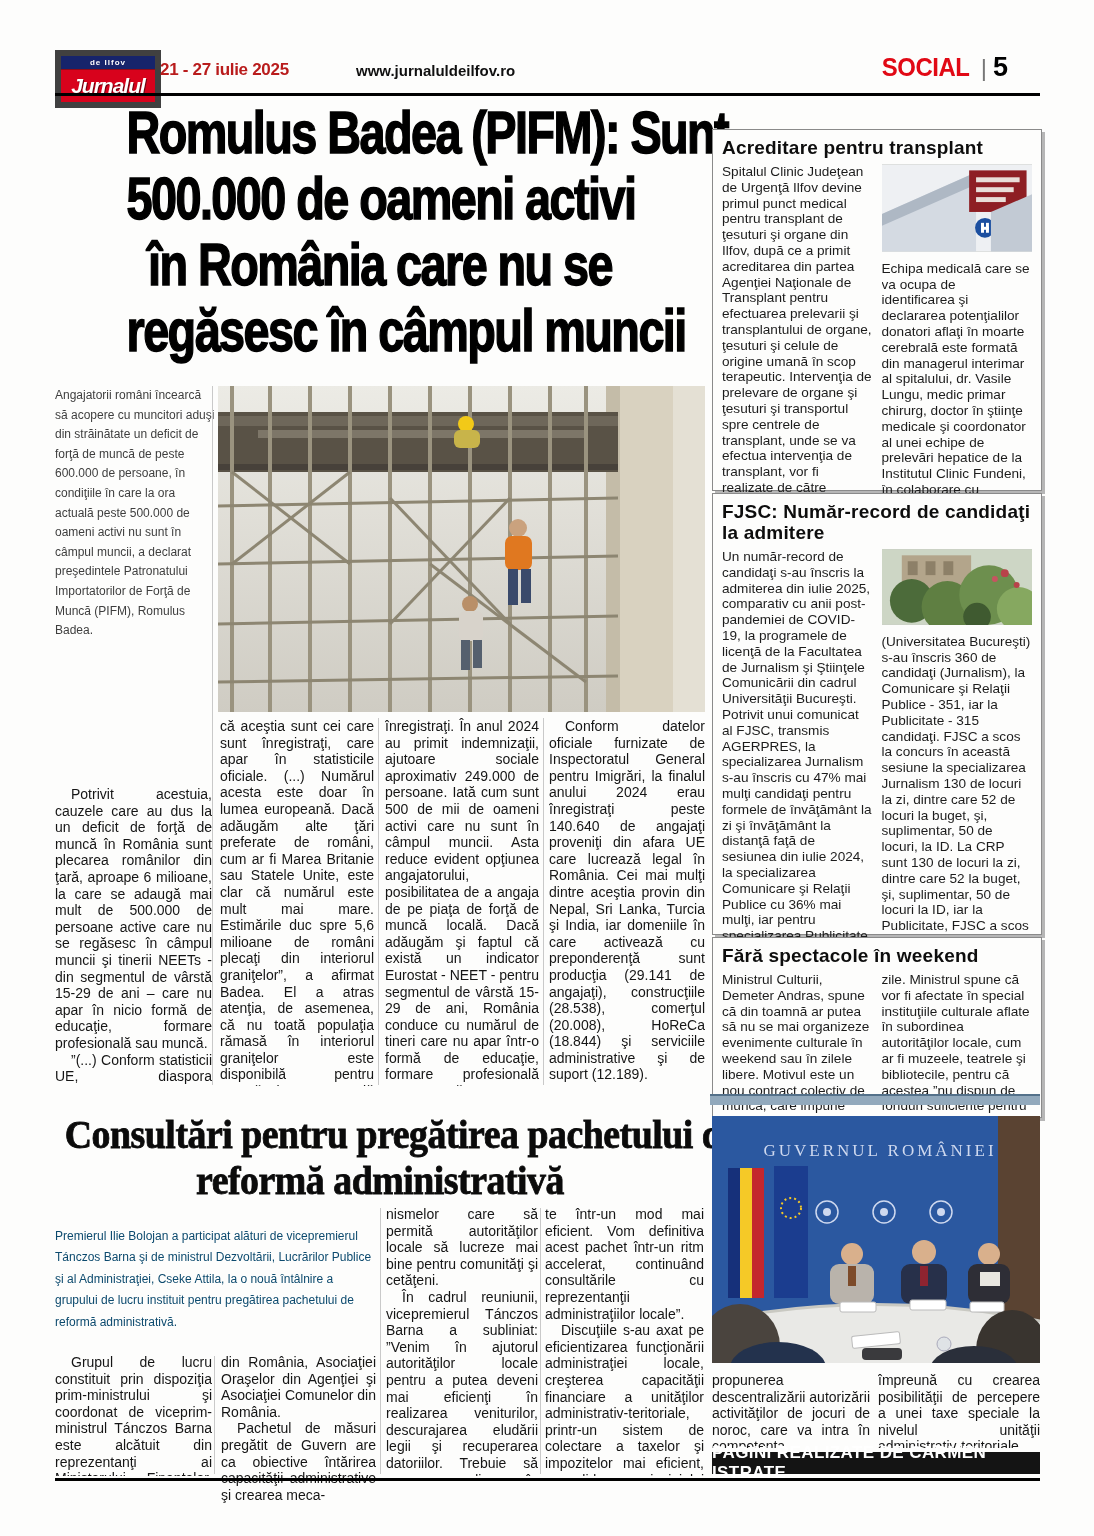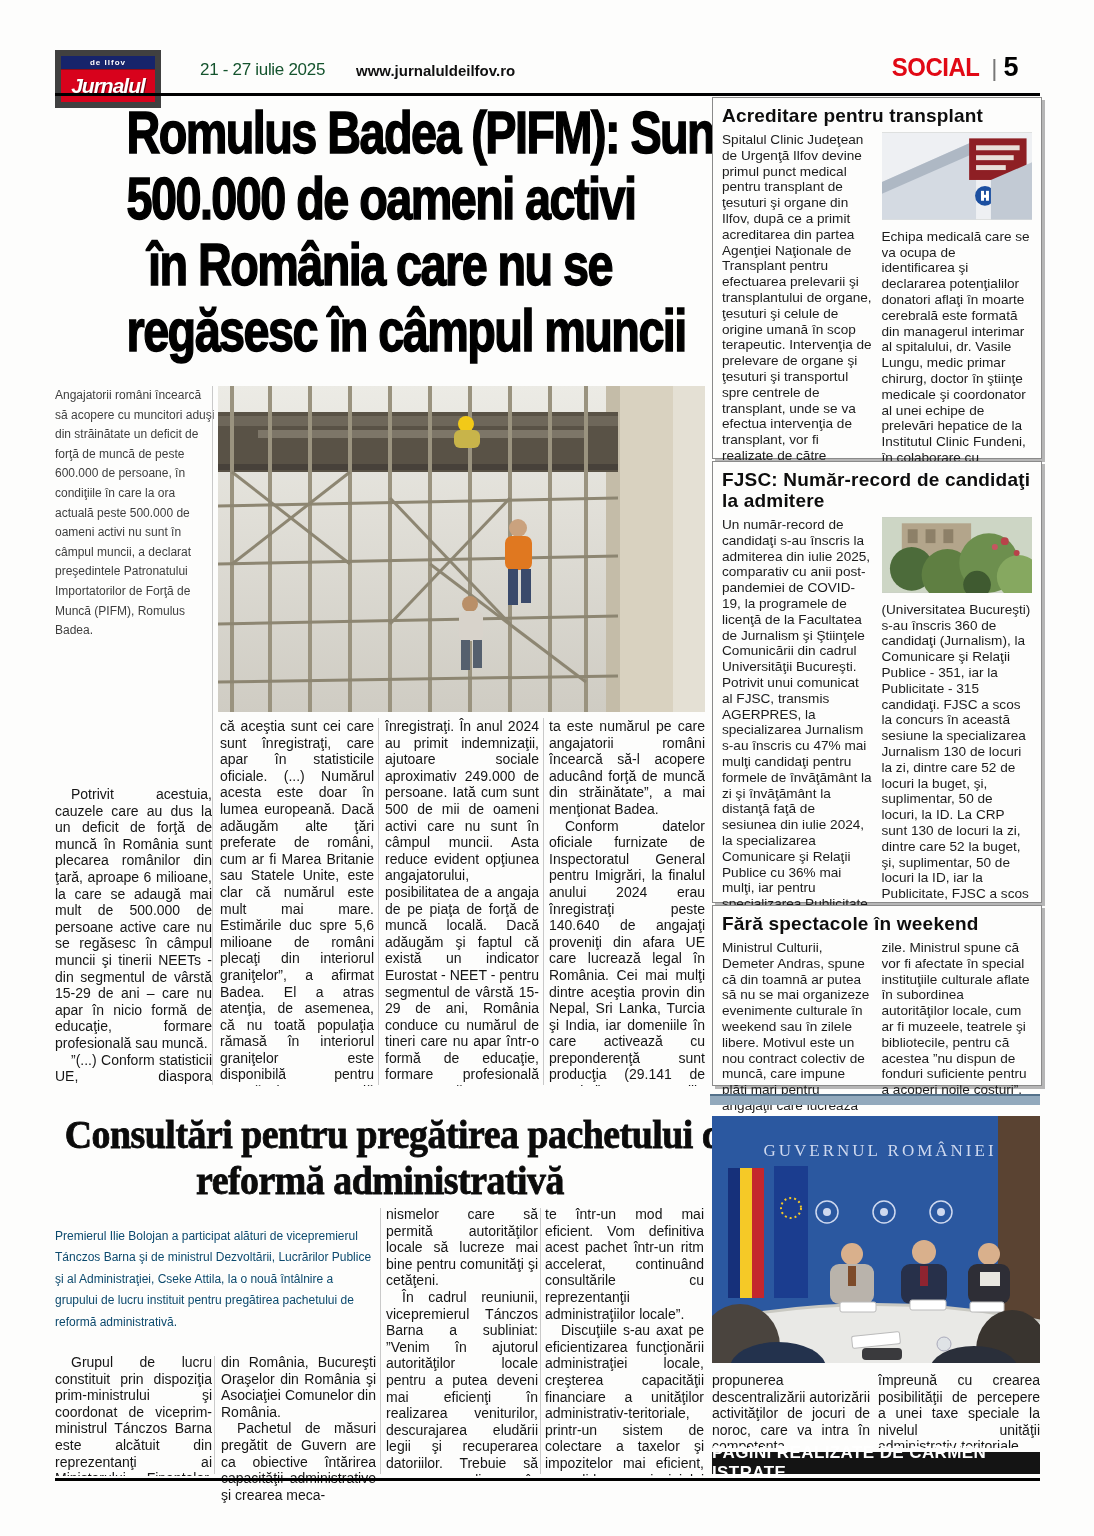--- a/index.html
+++ b/index.html
@@ -8,23 +8,23 @@
   .abs{position:absolute;}
 
   
   .logo{left:55px;top:50px;width:94px;height:46px;background:#d8021c;border:6px solid #404040;
         display:flex;flex-direction:column;}
   .logo-top{height:13px;background:#16246b;display:flex;align-items:center;justify-content:center;
             color:#fff;font-size:8px;font-weight:bold;letter-spacing:1px;border-bottom:1px solid #8d0a16;}
   .logo-main{flex:1;display:flex;align-items:center;justify-content:center;color:#fff;
              font-weight:bold;font-size:21px;font-style:italic;letter-spacing:-1px;
              text-shadow:1px 1px 0 #6b0310;}
-  .mh-date{left:160px;top:60px;font-size:17px;font-weight:normal;letter-spacing:-0.3px;color:#14532d;margin-left:40px;}
+  .mh-date{left:160px;top:60px;font-size:17px;font-weight:bold;letter-spacing:-0.3px;color:#b91c1c;}
   .mh-site{left:356px;top:62px;font-size:15px;font-weight:bold;color:#101010;}
-  .mh-right{left:888px;top:52px;width:160px;text-align:left;}
+  .mh-right{left:848px;top:52px;width:160px;text-align:right;}
   .mh-section{font-size:26px;font-weight:bold;color:#e10915;letter-spacing:-0.5px;display:inline-block;transform:scaleX(0.92);}
   .mh-sep{font-size:24px;color:#777;font-weight:normal;margin:0 6px 0 8px;}
   .mh-page{font-size:27px;font-weight:bold;color:#000;}
   .header-rule{left:55px;top:93px;width:985px;height:3px;background:#000;}
 
   
   .hl{left:55px;top:100px;width:650px;}
   .hl-line{font-size:60px;line-height:66px;font-weight:bold;color:#000;text-align:center;
            transform:scaleX(0.78);transform-origin:50% 50%;letter-spacing:-2px;
            -webkit-text-stroke:1.5px #000;white-space:nowrap;}
@@ -38,21 +38,21 @@
   .col-a{left:55px;top:786px;width:157px;height:300px;}
   .col-b{left:220px;top:718px;width:154px;height:368px;}
   .col-c{left:385px;top:718px;width:154px;height:368px;}
   .col-d{left:549px;top:718px;width:156px;height:368px;}
   .vrule{width:1px;background:#c9c9c9;}
 
   .photo-main{left:218px;top:386px;width:487px;height:326px;background:#dcdad2;overflow:hidden;}
 
   
   .sbox{left:712px;width:330px;background:#fdfdfc;border:1px solid #8a8a8a;
-        box-shadow:3px 3px 0 rgba(0,0,0,0.28);box-sizing:border-box;padding:7px 9px;}
+        box-shadow:3px 3px 0 rgba(0,0,0,0.28);box-sizing:border-box;padding:7px 9px;margin-top:32px;}
   .sbox-title{font-size:19px;font-weight:bold;color:#0d0d0d;line-height:21px;letter-spacing:0.2px;margin:0 0 6px 0;}
   .sbox-cols{display:flex;gap:9px;}
   .sbox-col{flex:1;font-size:13.6px;line-height:15.8px;color:#1c1c1c;overflow:hidden;}
   .sbox-photo{width:100%;background:#c9ccc6;margin-bottom:5px;}
   .b1{top:97px;height:362px;}
   .b2{top:461px;height:442px;}
   .b3{top:905px;height:181px;}
 
   
   .bl-hl{left:55px;top:1112px;width:650px;}
@@ -170,21 +170,20 @@
     <p class="ind">Potrivit acestuia, cauzele care au dus la un deficit de forţă de muncă în România sunt plecarea românilor din ţară, aproape 6 milioane, la care se adaugă mai mult de 500.000 de persoane active care nu se regăsesc în câmpul muncii şi tinerii NEETs - din segmentul de vârstă 15-29 de ani – care nu apar în nicio formă de educaţie, formare profesională sau muncă.</p>
     <p class="ind">”(...) Conform statisticii UE, diaspora românească este cea mai mare în cadrul UE. Undeva la 3,1 milioane de oameni. Vreau să atrag atenţia</p>
   </div>
   <div class="abs body-txt col-b">
     <p>că aceştia sunt cei care sunt înregistraţi, care apar în statisticile oficiale. (...) Numărul acesta este doar în lumea europeană. Dacă adăugăm alte ţări preferate de români, cum ar fi Marea Britanie sau Statele Unite, este clar că numărul este mult mai mare. Estimările duc spre 5,6 milioane de români plecaţi din interiorul graniţelor”, a afirmat Badea. El a atras atenţia, de asemenea, că nu toată populaţia rămasă în interiorul graniţelor este disponibilă pentru muncă, la ora actuală fiind 500.000 de persoane active care nu se află în câmpul muncii. ”Discutăm la luna mai 2025 de un număr de 259.000 de şomeri</p>
   </div>
   <div class="abs body-txt col-c">
     <p>înregistraţi. În anul 2024 au primit indemnizaţii, ajutoare sociale aproximativ 249.000 de persoane. Iată cum sunt 500 de mii de oameni activi care nu sunt în câmpul muncii. Asta reduce evident opţiunea angajatorului, posibilitatea de a angaja de pe piaţa de forţă de muncă locală. Dacă adăugăm şi faptul că există un indicator Eurostat - NEET - pentru segmentul de vârstă 15-29 de ani, România conduce cu numărul de tineri care nu apar într-o formă de educaţie, formare profesională sau muncă - 19,4%. Astfel ne explicăm deficitul de forţă de muncă înregistrat la ANOFM pentru anul 2024 - de peste 600.000. Aces-</p>
   </div>
   <div class="abs body-txt col-d">
-    <p>ta este numărul pe care angajatorii români încearcă să-l acopere aducând forţă de muncă din străinătate”, a mai menţionat Badea.</p>
     <p class="ind">Conform datelor oficiale furnizate de Inspectoratul General pentru Imigrări, la finalul anului 2024 erau înregistraţi peste 140.640 de angajaţi proveniţi din afara UE care lucrează legal în România. Cei mai mulţi dintre aceştia provin din Nepal, Sri Lanka, Turcia şi India, iar domeniile în care activează cu preponderenţă sunt producţia (29.141 de angajaţi), construcţiile (28.538), comerţul (20.008), HoReCa (18.844) şi serviciile administrative şi de suport (12.189).</p>
   </div>
 
   <div class="abs sbox b1">
     <div class="sbox-title">Acreditare pentru transplant</div>
     <div class="sbox-cols">
       <div class="sbox-col">Spitalul Clinic Judeţean de Urgenţă Ilfov devine primul punct medical pentru transplant de ţesuturi şi organe din Ilfov, după ce a primit acreditarea din partea Agenţiei Naţionale de Transplant pentru efectuarea prelevarii şi transplantului de organe, ţesuturi şi celule de origine umană în scop terapeutic. Intervenţia de prelevare de organe şi ţesuturi şi transportul spre centrele de transplant, unde se va efectua intervenţia de transplant, vor fi realizate de către echipele medicale de la nivelul unităţii medicale.</div>
       <div class="sbox-col">
         <svg class="sbox-photo" width="152" height="88" viewBox="0 0 152 88" xmlns="http://www.w3.org/2000/svg">
           <rect width="152" height="88" fill="#eef0f3"></rect>
@@ -245,21 +244,21 @@
   <div class="abs bl-intro">Premierul Ilie Bolojan a participat alături de vicepremierul Tánczos Barna şi de ministrul Dezvoltării, Lucrărilor Publice şi al Administraţiei, Cseke Attila, la o nouă întâlnire a grupului de lucru instituit pentru pregătirea pachetului de reformă administrativă.</div>
 
   <div class="abs vrule" style="left:214px;top:1356px;height:118px;"></div>
   <div class="abs vrule" style="left:380px;top:1208px;height:266px;"></div>
   <div class="abs vrule" style="left:540px;top:1208px;height:266px;"></div>
 
   <div class="abs body-txt bl-col0">
     <p class="ind">Grupul de lucru constituit prin dispoziţia prim-ministrului şi coordonat de viceprim-ministrul Tánczos Barna este alcătuit din reprezentanţi ai Ministerului Finanţelor, Ministerului Dezvoltării, Asociaţiei Municipiilor</p>
   </div>
   <div class="abs body-txt bl-col1">
-    <p>din România, Bucureşti Oraşelor din România şi Asociaţiei Comunelor din România.</p>
+    <p>din România, Asociaţiei Oraşelor din Agenţiei şi Asociaţiei Comunelor din România.</p>
     <p class="ind">Pachetul de măsuri pregătit de Guvern are ca obiective întărirea capacităţii administrative şi crearea meca-</p>
   </div>
   <div class="abs body-txt bl-col2">
     <p>nismelor care să permită autorităţilor locale să lucreze mai bine pentru comunităţi şi cetăţeni.</p>
     <p class="ind">În cadrul reuniunii, vicepremierul Tánczos Barna a subliniat: ”Venim în ajutorul autorităţilor locale pentru a putea deveni mai eficienţi în realizarea veniturilor, descurajarea eludării legii şi recuperarea datoriilor. Trebuie să punem ordine în administraţia publică şi să reaşezăm modul în care statul se raportează la cetăţean, oferind servicii de calita-</p>
   </div>
   <div class="abs body-txt bl-col3">
     <p>te într-un mod mai eficient. Vom definitiva acest pachet într-un ritm accelerat, continuând consultările cu reprezentanţii administraţiilor locale”.</p>
     <p class="ind">Discuţiile s-au axat pe eficientizarea funcţionării administraţiei locale, creşterea capacităţii financiare a unităţilor administrativ-teritoriale, printr-un sistem de colectare a taxelor şi impozitelor mai eficient, consolidarea principiului descentralizării şi simplificarea procedurilor aferente. De asemenea, a fost analizată</p>
   </div>

